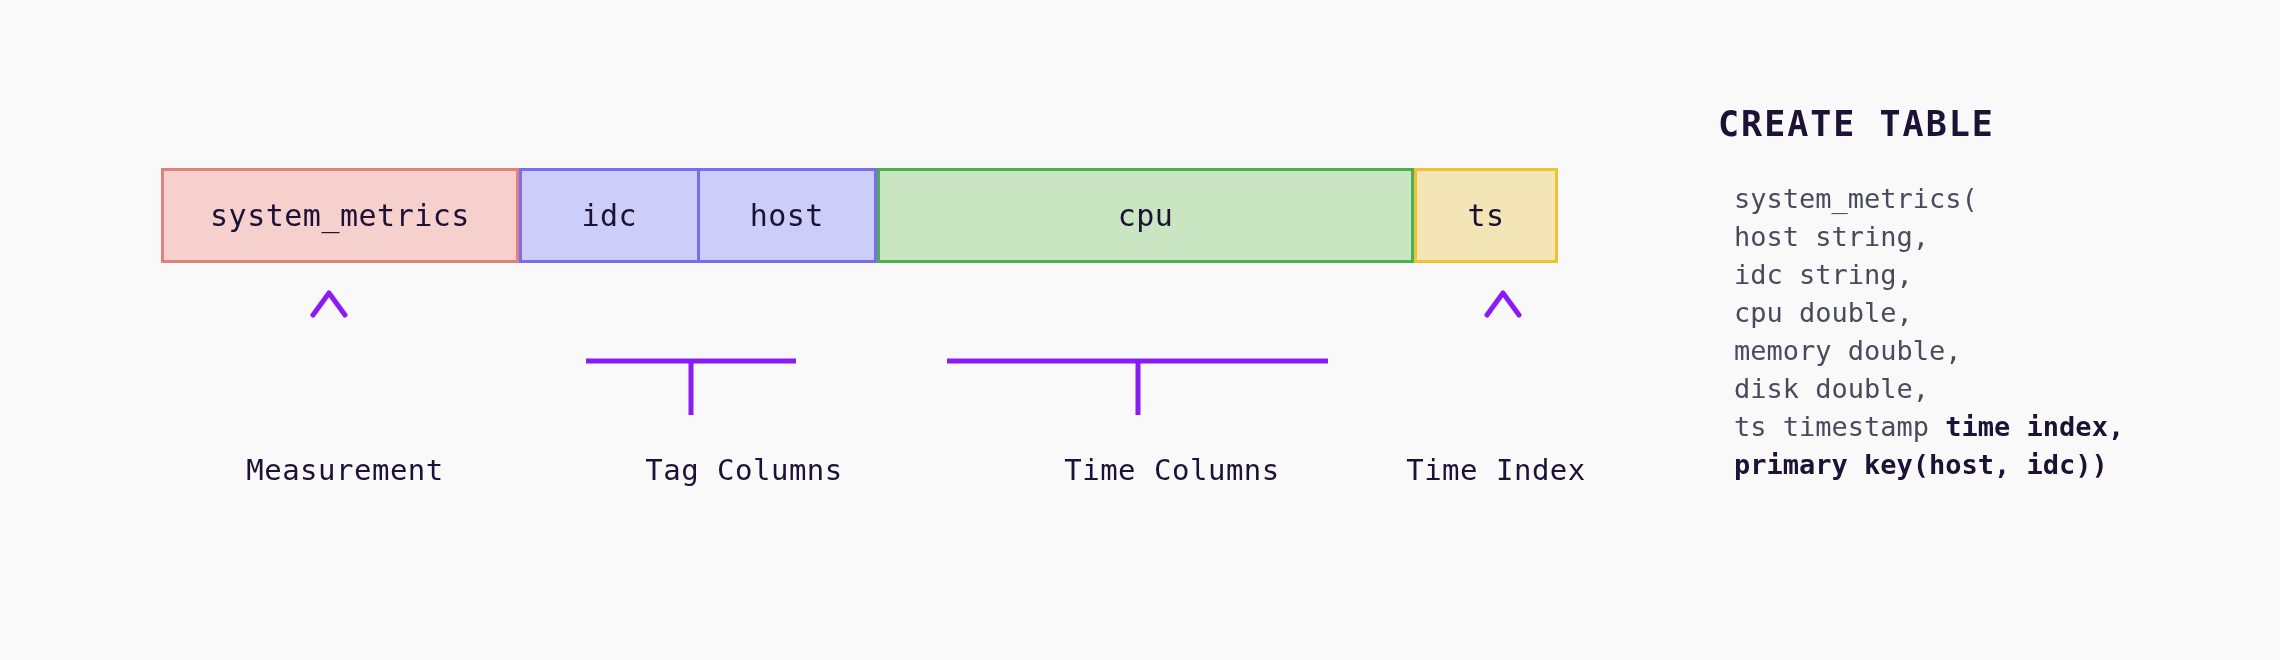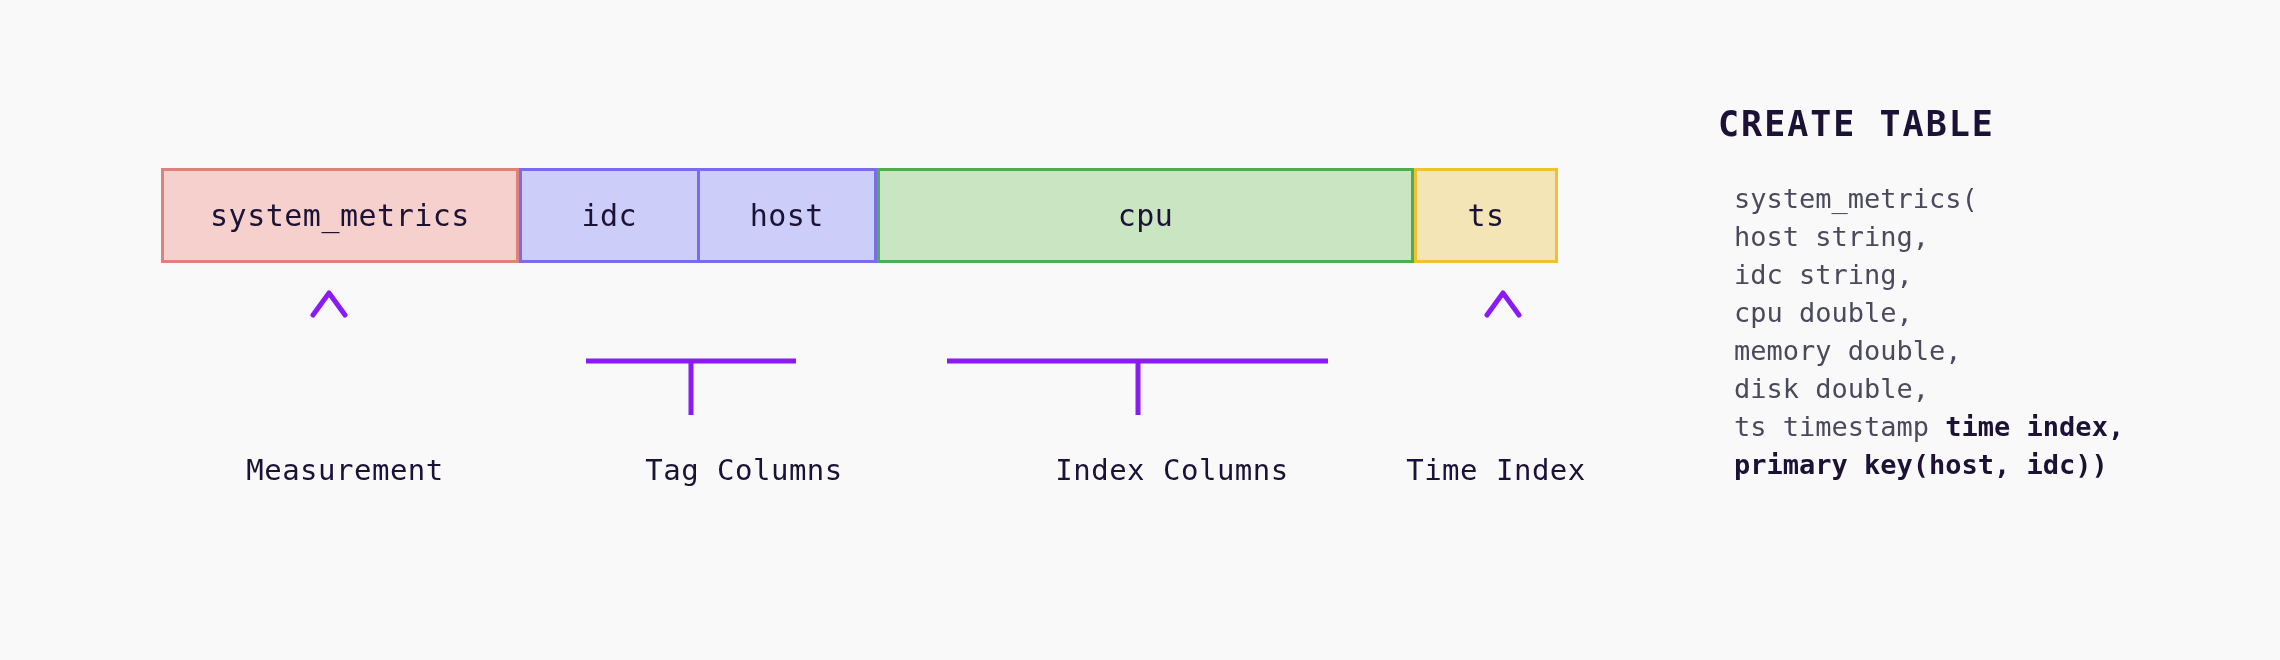--- a/index.html
+++ b/index.html
@@ -156,21 +156,21 @@
   </g>
 
   <g>
     <line x1="1503" y1="413" x2="1503" y2="297" stroke="url(#fadeUp)" stroke-width="5"></line>
     <polyline points="1487,315 1503,293 1519,315" fill="none" stroke="#8A1BF5" stroke-width="5" stroke-linecap="round" stroke-linejoin="round"></polyline>
   </g>
 </svg>
 
 <div class="caption measurement">Measurement</div>
 <div class="caption tags">Tag Columns</div>
-<div class="caption fields">Index Columns</div>
+<div class="caption fields">Time Columns</div>
 <div class="caption timeindex">Time Index</div>
 
 <div id="sql-panel">
   <div id="sql-title">CREATE TABLE</div>
   <div id="sql-body"><span><span>system_metrics(</span></span>
 <span><span>host string,</span></span>
 <span><span>idc string,</span></span>
 <span><span>cpu double,</span></span>
 <span><span>memory double,</span></span>
 <span><span>disk double,</span></span>

